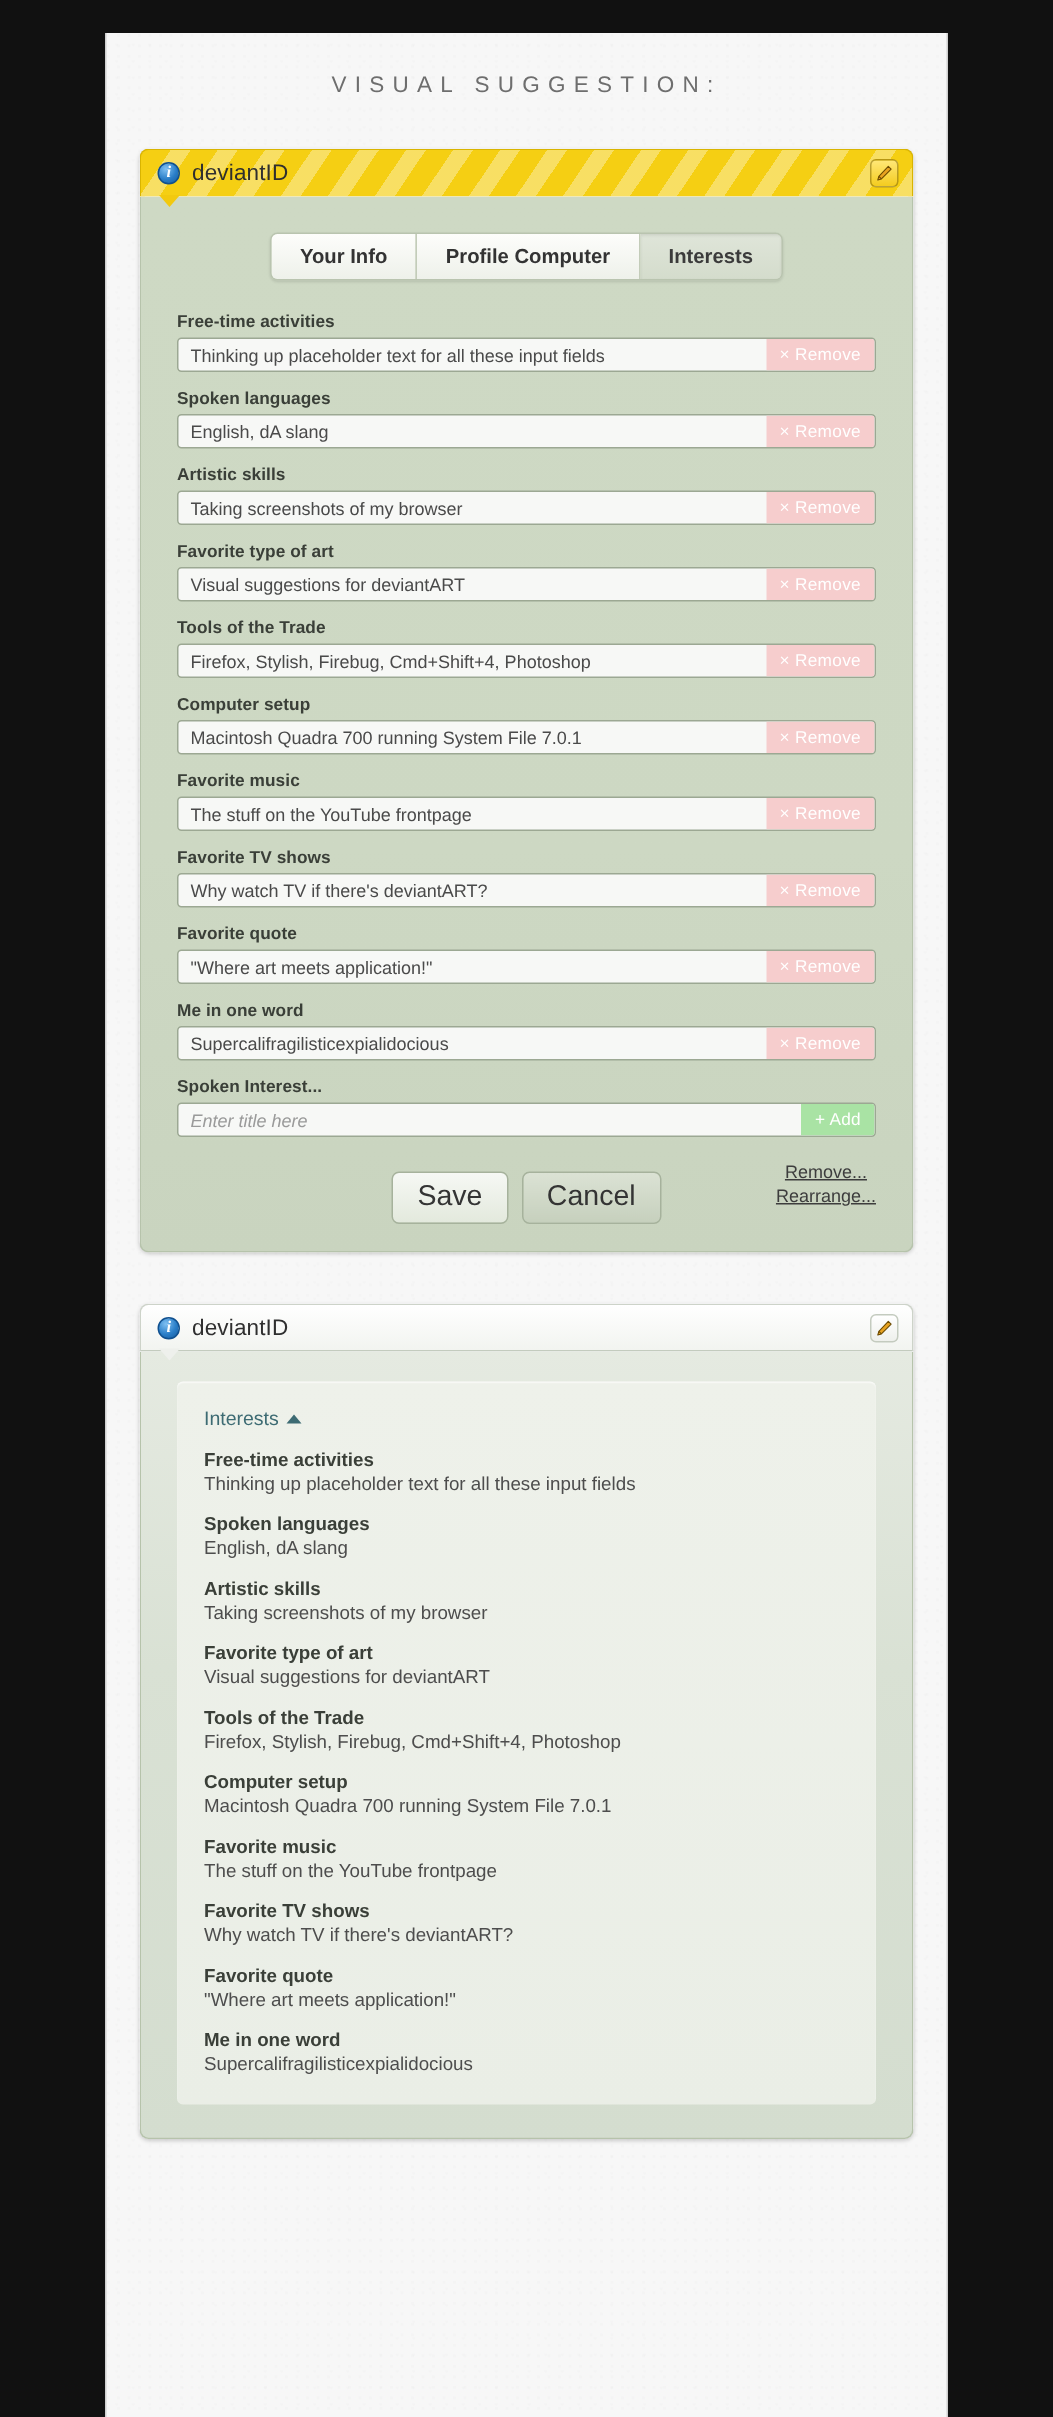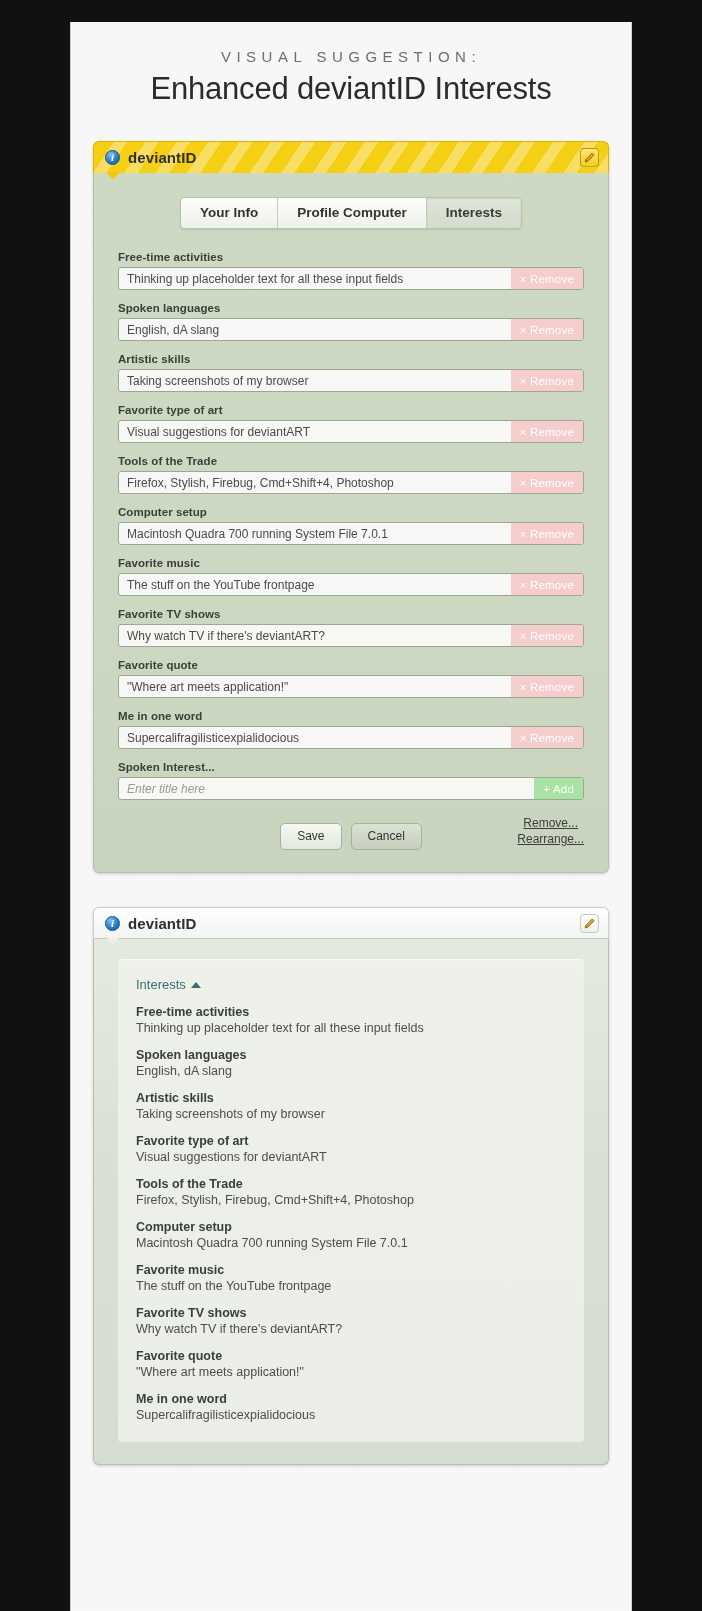--- a/index.html
+++ b/index.html
@@ -93,21 +93,20 @@
     text-align: center;
     flex: 0 0 auto;
     font-family: "Liberation Serif", serif;
   }
 
   .panel-title {
     margin-left: 8px;
     font-size: 15px;
     color: #2f2f2f;
     letter-spacing: 0.1px;
-    font-weight: bold;
   }
 
   .edit-btn {
     margin-left: auto;
     width: 19px; height: 19px;
     border-radius: 4px;
     border: 1px solid rgba(120,95,0,0.5);
     background: linear-gradient(#ffe777, #f4cc1f);
     display: flex; align-items: center; justify-content: center;
     cursor: pointer;
@@ -228,21 +227,21 @@
     min-height: 38px;
   }
   .action-buttons {
     margin: 0 auto;
     display: flex;
     gap: 9px;
     padding-top: 7px;
   }
   .btn {
     font-family: "Liberation Sans", sans-serif;
-    font-size: 12px;
+    font-size: 19px;
     color: #343434;
     padding: 5px 16px 6px;
     border-radius: 5px;
     border: 1px solid #a6b29c;
     cursor: pointer;
   }
   .btn.save   { background: linear-gradient(#f6f8f4, #e3e9dd); }
   .btn.cancel { background: linear-gradient(#dbe2d4, #c6d0bd); }
 
   .side-links {
@@ -303,21 +302,20 @@
   }
   .credit b { color: #5c5c5c; }
 </style>
 </head>
 <body>
 
 <div class="page">
 
   <div class="page-head">
     <div class="kicker">VISUAL SUGGESTION:</div>
-    <h1 class="headline">Enhanced deviantID Interests</h1>
   </div>
 
   <div class="panel">
     <div class="panel-head striped">
       <span class="info-icon">i</span>
       <span class="panel-title">deviantID</span>
       <span class="edit-btn">
         <svg width="11" height="11" viewBox="0 0 11 11" aria-hidden="true">
           <path d="M8.2 0.9 L10.1 2.8 L3.6 9.3 L1.2 10.0 L1.9 7.6 Z" fill="#e8a321" stroke="#6b4a00" stroke-width="0.7" stroke-linejoin="round"></path>
           <path d="M1.9 7.6 L3.6 9.3" stroke="#6b4a00" stroke-width="0.7"></path>

